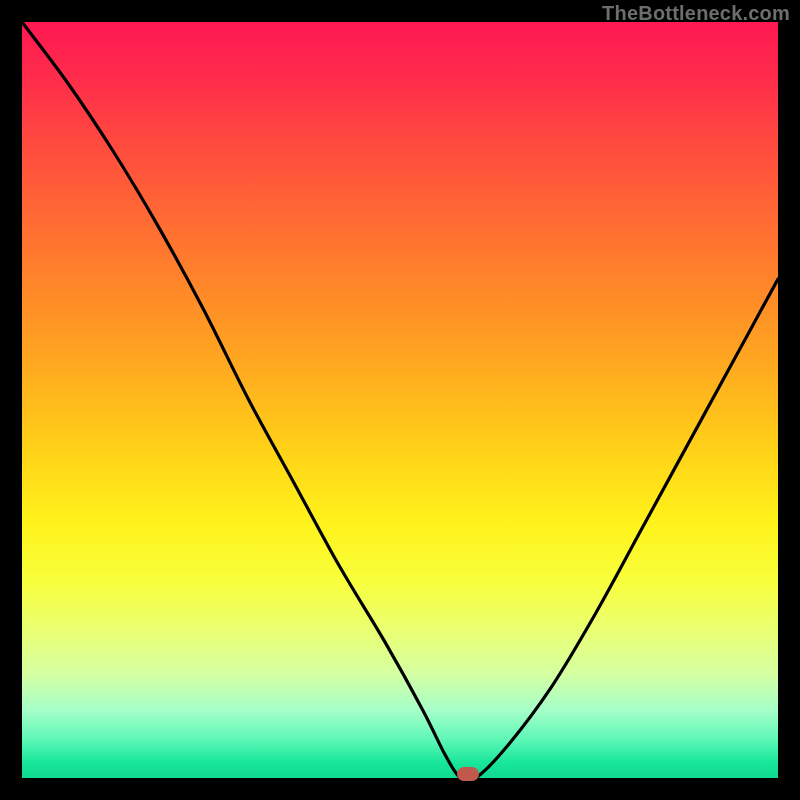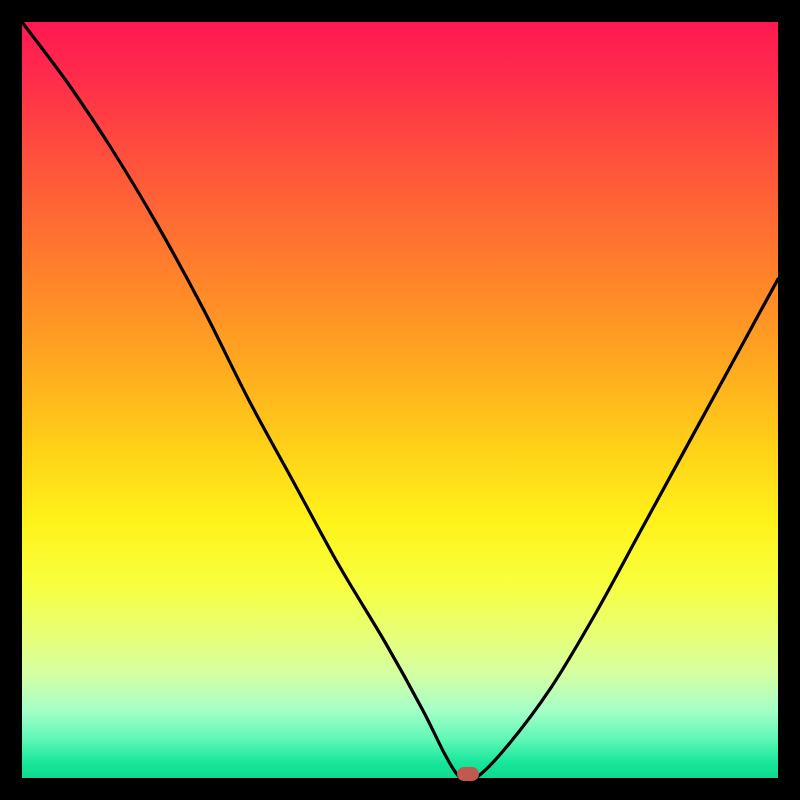--- a/index.html
+++ b/index.html
@@ -67,20 +67,21 @@
     border-radius: 7px;
     background: #c1594e;
     transform: translate(-50%, -50%);
   }
 </style>
 </head>
 <body>
 
 <div class="frame">
 
+  <div class="watermark">TheBottleneck.com</div>
 
   <div class="plot-area">
 
     <svg class="curve" viewBox="0 0 756 756" preserveAspectRatio="none">
       <path id="curve-path" fill="none" stroke="#000" stroke-width="3.2" stroke-linecap="round" stroke-linejoin="round" d="M 0 0 C 7.56 10.080000000000004, 30.240000000000002 39.06000000000002, 45.36 60.48000000000002 C 60.48 81.90000000000002, 75.6 104.57999999999998, 90.72 128.51999999999998 C 105.84 152.45999999999998, 120.95999999999998 177.66, 136.07999999999998 204.12 C 151.2 230.58, 166.32 258.3, 181.44 287.28000000000003 C 196.56 316.26000000000005, 211.67999999999998 349.02, 226.79999999999998 378 C 241.92 406.98, 257.03999999999996 433.44, 272.15999999999997 461.15999999999997 C 287.28 488.87999999999994, 302.4 517.8599999999999, 317.52 544.3199999999999 C 332.64 570.78, 349.02 595.98, 362.88 619.9200000000001 C 376.74 643.8600000000001, 390.6 669.0600000000001, 400.68 687.96 C 410.76 706.86, 417.06 721.98, 423.36 733.32 C 429.66 744.6600000000001, 433.43999999999994 752.22, 438.47999999999996 756 C 443.52 759.78, 446.03999999999996 761.04, 453.59999999999997 756 C 461.15999999999997 750.96, 471.24 740.88, 483.84000000000003 725.76 C 496.44000000000005 710.64, 514.0799999999999 687.9599999999999, 529.1999999999999 665.28 C 544.3199999999999 642.6, 559.44 616.1400000000001, 574.5600000000001 589.6800000000001 C 589.6800000000001 563.22, 604.8 534.24, 619.92 506.52 C 635.04 478.79999999999995, 650.16 451.08000000000004, 665.28 423.36 C 680.4 395.64, 695.52 367.92, 710.64 340.2 C 725.76 312.47999999999996, 748.44 270.9, 756 257.03999999999996"></path>
     </svg>
 
     <div class="marker" id="marker" style="left: 446.04px; top: 752.22px;"></div>
 
   </div>

